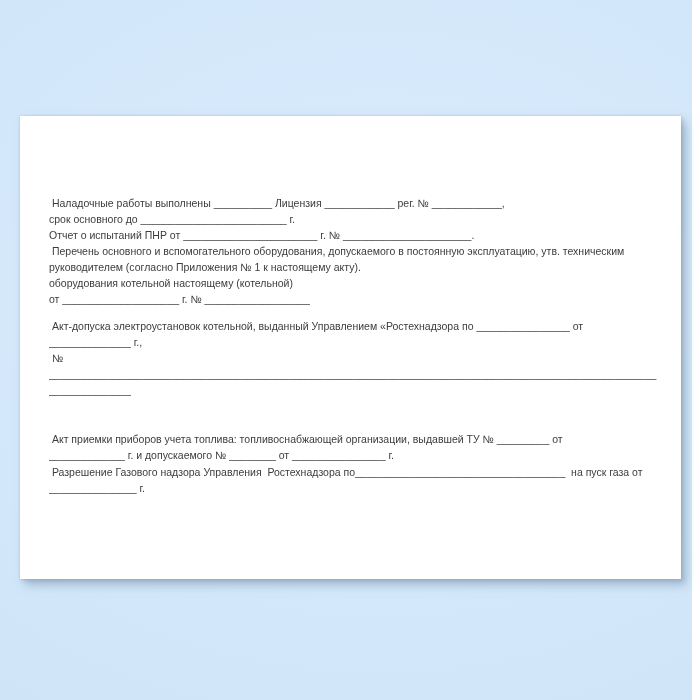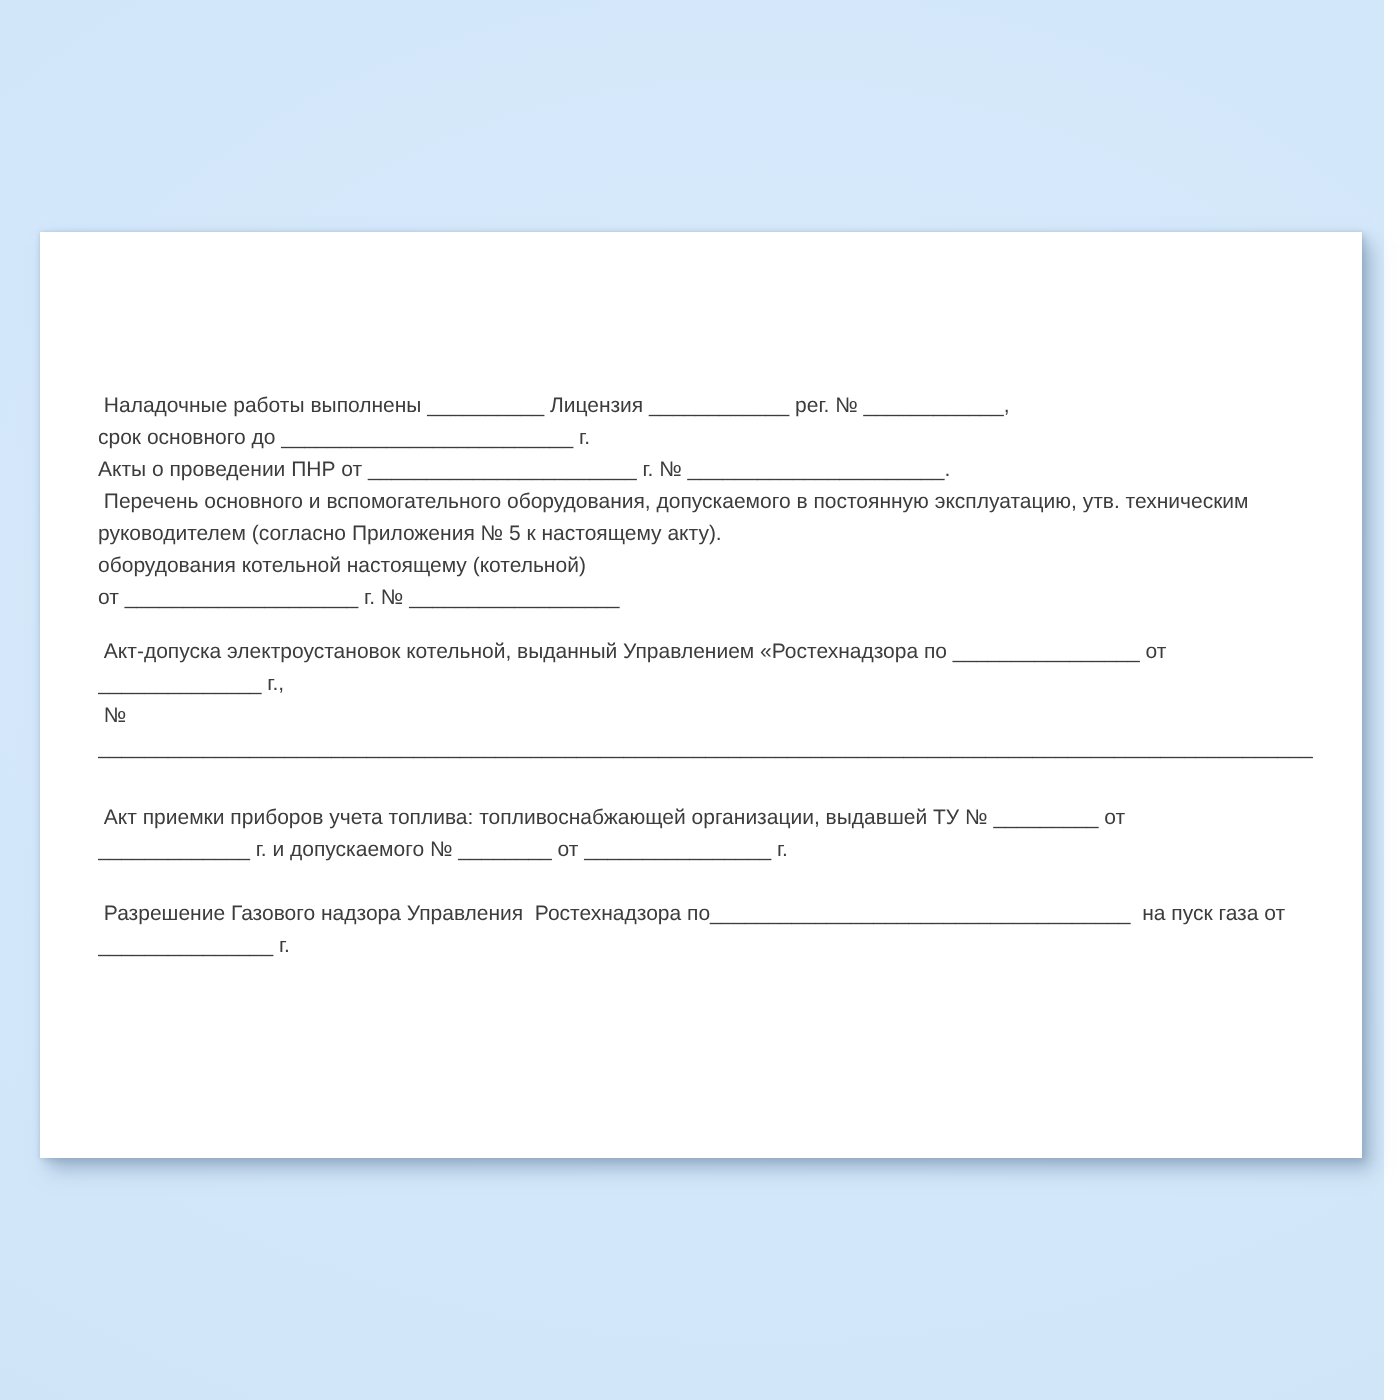--- a/index.html
+++ b/index.html
@@ -43,39 +43,40 @@
     font-size: 10.5px;
     line-height: 16px;
     font-weight: 400;
   }
   .line {
     white-space: pre;
     overflow: hidden;
     height: 16px;
   }
   .gap-9  { margin-top: 11px;  }
-  .gap-16 { margin-top: 16px; }
-  .gap-19 { margin-top: 19px; }
+  .gap-16 { margin-top: 1px; }
+  .gap-19 { margin-top: 33px; }
 </style>
 </head>
 <body>
 
 <div class="bg">
   <div class="paper">
     <div class="doc-content">
       <div class="line"> Наладочные работы выполнены __________ Лицензия ____________ рег. № ____________,</div>
       <div class="line">срок основного до _________________________ г.</div>
-      <div class="line">Акты о проведении ПНР от _______________________ г. № ______________________.</div>
+      <div class="line">Отчет о испытаний ПНР от _______________________ г. № ______________________.</div>
       <div class="line"> Перечень основного и вспомогательного оборудования, допускаемого в постоянную эксплуатацию, утв. техническим</div>
-      <div class="line">руководителем (согласно Приложения № 5 к настоящему акту).</div>
+      <div class="line">руководителем (согласно Приложения № 1 к настоящему акту).</div>
       <div class="line">оборудования котельной настоящему (котельной)</div>
       <div class="line">от ____________________ г. № __________________</div>
       <div class="line gap-9"> Акт-допуска электроустановок котельной, выданный Управлением «Ростехнадзора по ________________ от</div>
       <div class="line">______________ г.,</div>
       <div class="line"> №</div>
       <div class="line">________________________________________________________________________________________________________</div>
+      <div class="line">______________</div>
       <div class="line gap-19"> Акт приемки приборов учета топлива: топливоснабжающей организации, выдавшей ТУ № _________ от</div>
       <div class="line">_____________ г. и допускаемого № ________ от ________________ г.</div>
       <div class="line gap-16"> Разрешение Газового надзора Управления  Ростехнадзора по____________________________________  на пуск газа от</div>
       <div class="line">_______________ г.</div>
     </div>
   </div>
 </div>
 
 </body></html>

